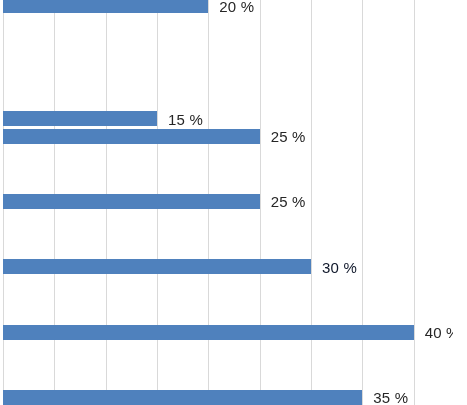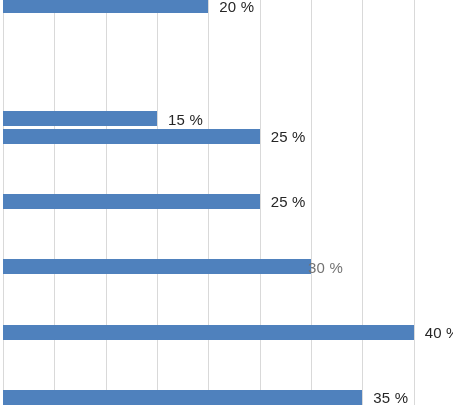--- a/index.html
+++ b/index.html
@@ -86,21 +86,21 @@
         <div class="bar-row" style="top: 128.6px;">
           <div class="bar" style="width: 256.65px; background: rgb(79, 129, 189);"></div>
           <div class="bar-label" style="left: 270.65px; color: rgb(38, 38, 38);">25 %</div>
         </div>
         <div class="bar-row" style="top: 193.9px;">
           <div class="bar" style="width: 256.65px; background: rgb(79, 129, 189);"></div>
           <div class="bar-label" style="left: 270.65px; color: rgb(38, 38, 38);">25 %</div>
         </div>
         <div class="bar-row" style="top: 259.2px;">
           <div class="bar" style="width: 307.98px; background: rgb(79, 129, 189);"></div>
-          <div class="bar-label" style="left: 308px; color: #737373;">30 %</div>
+          <div class="bar-label" style="left: 322px; color: #0f172a;">30 %</div>
         </div>
         <div class="bar-row" style="top: 324.5px; text-align: right;">
           <div class="bar" style="width: 410.64px; background: rgb(79, 129, 189);"></div>
           <div class="bar-label" style="left: 424.64px; color: rgb(38, 38, 38);">40 %</div>
         </div>
         <div class="bar-row" style="top: 389.8px; text-decoration: underline;">
           <div class="bar" style="width: 359.31px; background: rgb(79, 129, 189);"></div>
           <div class="bar-label" style="left: 373.31px; color: rgb(38, 38, 38);">35 %</div>
         </div>
       </div>

